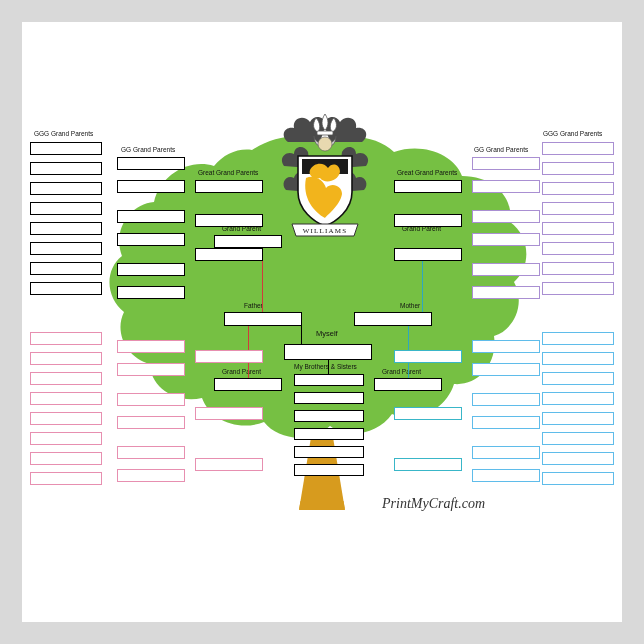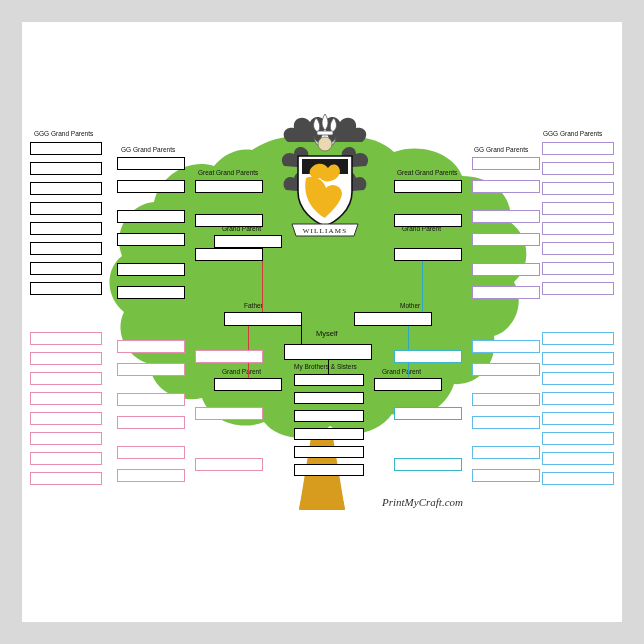--- a/index.html
+++ b/index.html
@@ -73,21 +73,21 @@
     width:200px;
     text-align:center;
     font-size:15px;
     font-weight:bold;
     color:#111;
     font-family:"Liberation Serif", serif;
   }
   .brand{
     position:absolute;
     left:360px;top:394px;
-    font-size:11px;
+    font-size:14px;
     color:#333;
     font-style:italic;
     font-family:"Liberation Serif", serif;
   }
   .crest{
     position:absolute;
     left:258px;top:10px;
     width:90px;height:130px;
   }
 </style>

